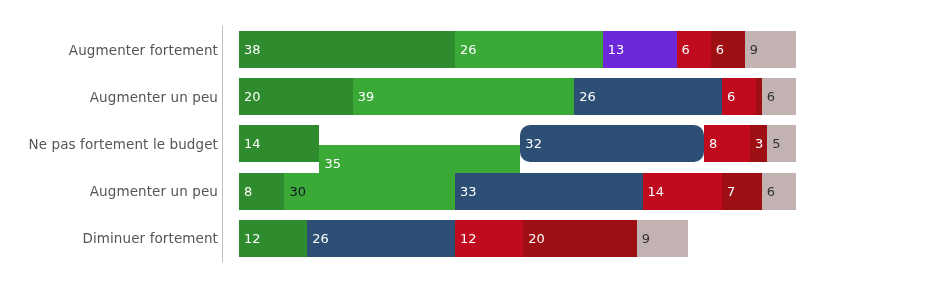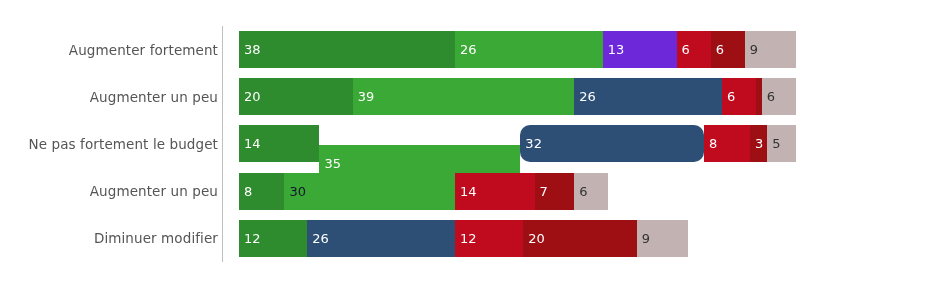--- a/index.html
+++ b/index.html
@@ -166,33 +166,36 @@
         </div>
         <div class="bar-row">
           <div class="cat-label" style="color: rgb(85, 85, 85);">Augmenter un peu</div>
           <div class="bar-track">
             <div class="seg" style="background: rgb(46, 139, 46); flex: 0 0 8.16327%; width: 8.16327%;">
               <span class="seg-label" style="color: rgb(255, 255, 255);">8</span>
             </div>
             <div class="seg" style="background: rgb(58, 169, 53); flex: 0 0 30.6122%; width: 30.6122%;">
               <span class="seg-label" style="color: #0f172a;">30</span>
             </div>
+            <div class="seg" style="background: rgb(45, 79, 118); flex: 0 0 33.6735%; width: 33.6735%;">
+              <span class="seg-label" style="color: rgb(255, 255, 255);">33</span>
+            </div>
             <div class="seg" style="background: rgb(192, 10, 30); flex: 0 0 14.2857%; width: 14.2857%;">
               <span class="seg-label" style="color: rgb(255, 255, 255);">14</span>
             </div>
             <div class="seg" style="background: rgb(158, 15, 20); flex: 0 0 7.14286%; width: 7.14286%;">
               <span class="seg-label" style="color: rgb(255, 255, 255);">7</span>
             </div>
             <div class="seg" style="background: rgb(195, 178, 178); flex: 0 0 6.12245%; width: 6.12245%;">
               <span class="seg-label" style="color: rgb(51, 51, 51);">6</span>
             </div>
           </div>
         </div>
         <div class="bar-row">
-          <div class="cat-label" style="color: rgb(85, 85, 85);">Diminuer modifier</div>
+          <div class="cat-label" style="color: rgb(85, 85, 85);">Diminuer fortement</div>
           <div class="bar-track">
             <div class="seg" style="background: rgb(46, 139, 46); flex: 0 0 12.2449%; width: 12.2449%;">
               <span class="seg-label" style="color: rgb(255, 255, 255);">12</span>
             </div>
             <div class="seg" style="background: rgb(45, 79, 118); flex: 0 0 26.5306%; width: 26.5306%;">
               <span class="seg-label" style="color: rgb(255, 255, 255);">26</span>
             </div>
             <div class="seg" style="background: rgb(192, 10, 30); flex: 0 0 12.2449%; width: 12.2449%;">
               <span class="seg-label" style="color: rgb(255, 255, 255);">12</span>
             </div>

